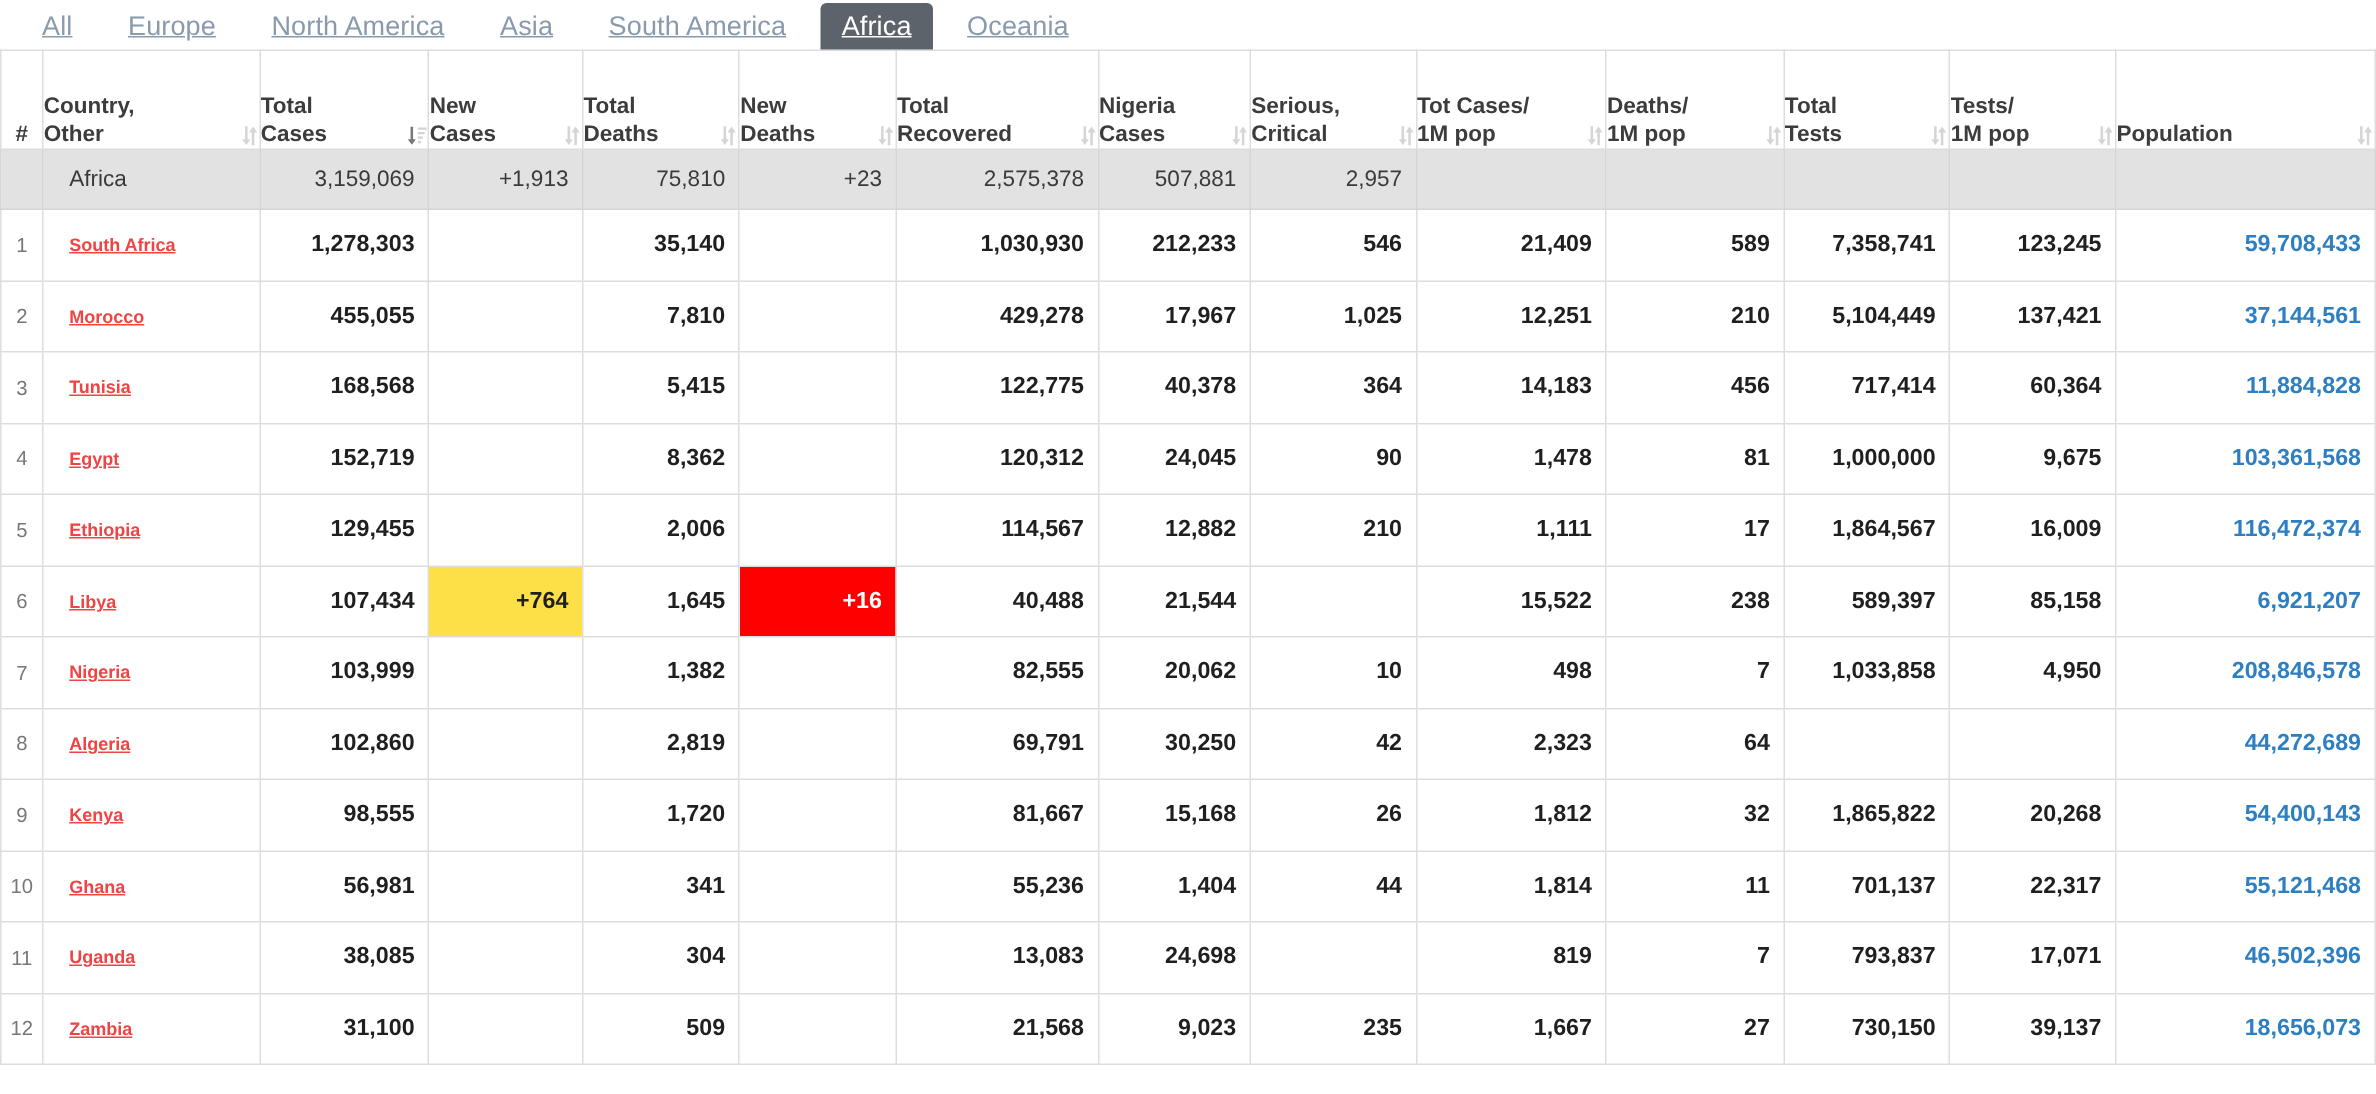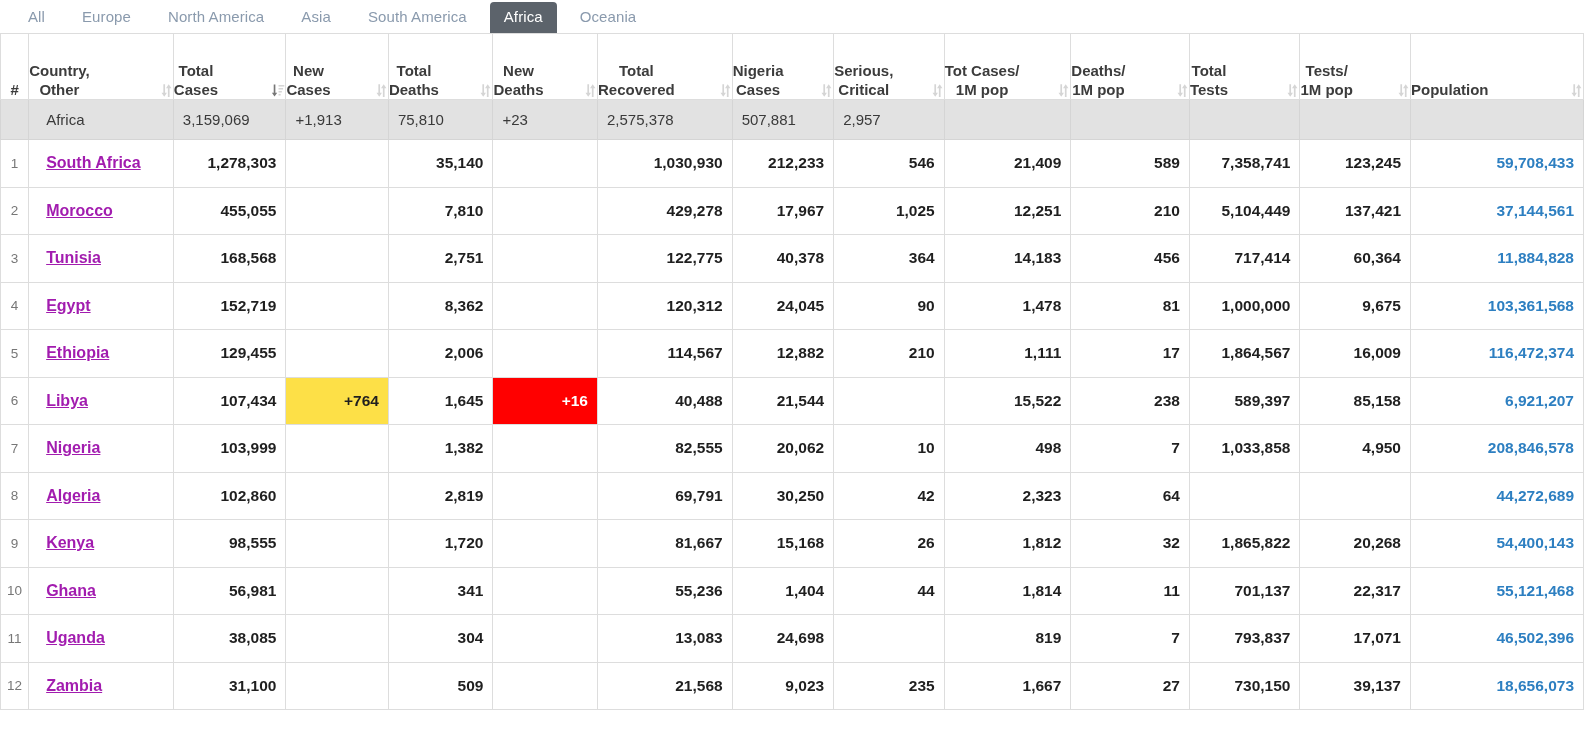--- a/index.html
+++ b/index.html
@@ -19,29 +19,30 @@
   
   .tabs {
     height: 33px;
     display: flex;
     align-items: flex-end;
     padding-left: 14px;
     box-sizing: border-box;
     background: #ffffff;
   }
   .tab {
-    font-size: 15px;
+    font-size: 18px;
     color: #8a9aad;
     padding: 5px 14px 6px 14px;
     margin-right: 9px;
     border-radius: 4px 4px 0 0;
     line-height: 20px;
     white-space: nowrap;
     cursor: pointer;
     letter-spacing: .1px;
+    text-decoration: underline;
   }
   .tab.active {
     background: #5c636b;
     color: #ffffff;
   }
 
   
   table.data {
     border-collapse: collapse;
     table-layout: fixed;
@@ -71,40 +72,39 @@
   thead th.num {
     text-align: center;
     padding-left: 4px;
     padding-right: 4px;
   }
   .th-inner {
     display: flex;
     align-items: flex-end;
     justify-content: space-between;
     gap: 4px;
-    text-align: center;
   }
   .th-text { display: block; }
   .sort-ico {
     flex: 0 0 auto;
     width: 14px;
     height: 15px;
     display: inline-block;
     margin-bottom: 1px;
   }
 
   
   tr.summary td {
     background: #e2e2e2;
     height: 40px;
     font-size: 15px;
     color: #3a3a3a;
     font-weight: normal;
     padding: 0 9px;
-    text-align: left;
+    text-align: right;
     border-color: #d5d5d5;
   }
   tr.summary td.name {
     text-align: left;
     padding-left: 17px;
   }
   tr.summary td.idx { }
 
   
   tbody tr.row td {
@@ -122,24 +122,24 @@
     color: #777777 !important;
     font-weight: normal !important;
     font-size: 13.5px !important;
     padding: 0 3px !important;
   }
   td.name {
     text-align: left !important;
     padding-left: 17px !important;
   }
   td.name a {
-    color: #a21caf;
+    color: #ef4444;
     text-decoration: underline;
     font-weight: bold;
-    font-size: 16px;
+    font-size: 12px;
     cursor: pointer;
   }
   td.pop {
     color: #2d7fc1 !important;
   }
   td.hl-yellow {
     background: #fde047;
   }
   td.hl-red {
     background: #ff0000;
@@ -348,21 +348,21 @@
         <td>210</td>
         <td>5,104,449</td>
         <td>137,421</td>
         <td class="pop">37,144,561</td>
       </tr>
       <tr class="row">
         <td class="idx">3</td>
         <td class="name"><a>Tunisia</a></td>
         <td>168,568</td>
         <td></td>
-        <td>2,751</td>
+        <td>5,415</td>
         <td></td>
         <td>122,775</td>
         <td>40,378</td>
         <td>364</td>
         <td>14,183</td>
         <td>456</td>
         <td>717,414</td>
         <td>60,364</td>
         <td class="pop">11,884,828</td>
       </tr>

